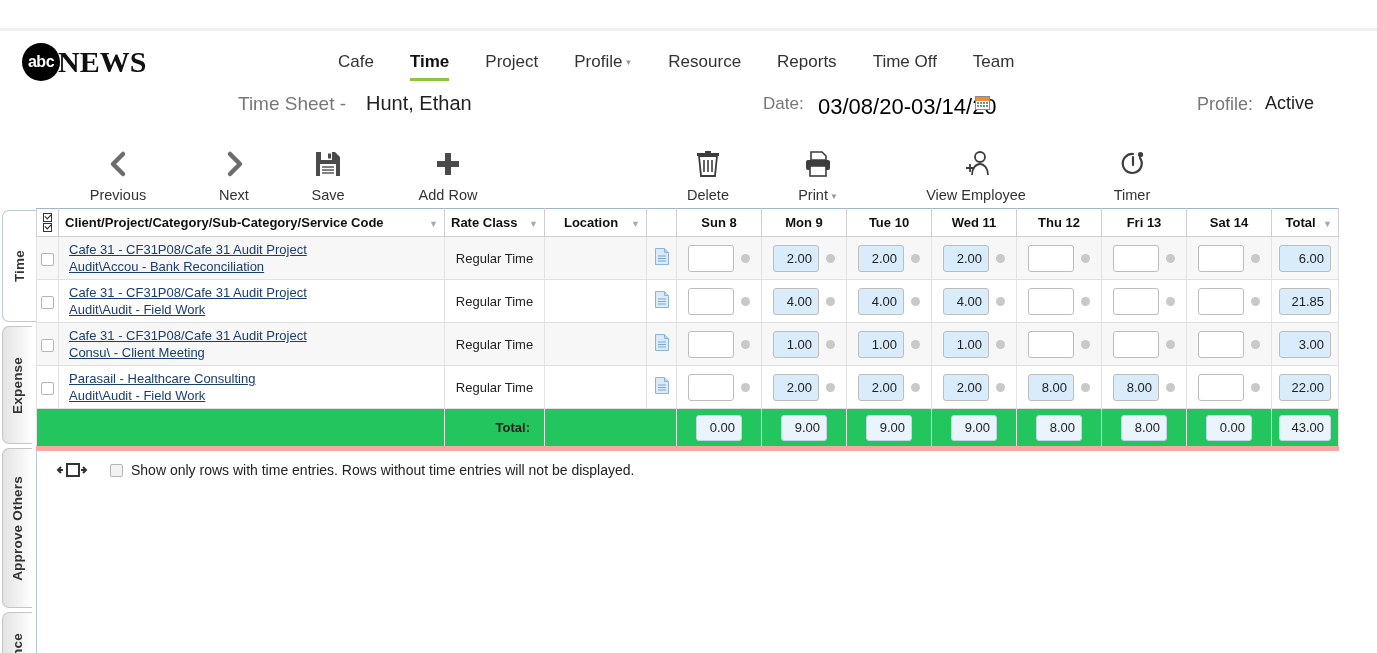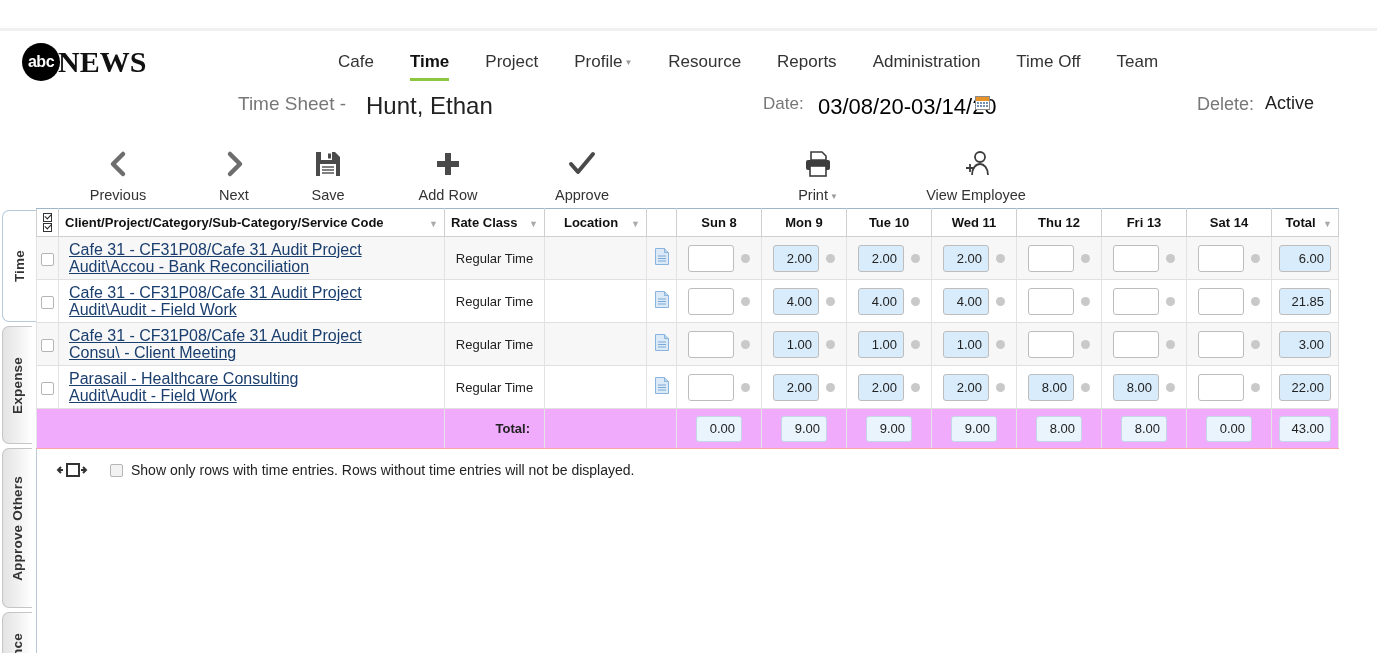--- a/index.html
+++ b/index.html
@@ -38,21 +38,21 @@
   .nav-item.active { color:#111; font-weight:bold; }
   .nav-item.active::after {
     content:""; position:absolute; left:18px; right:18px; bottom:2px;
     height:3px; background:#8dc63f;
   }
   .caret-sm { font-size:8px; color:#999; margin-left:2px; vertical-align:middle; }
 
   
   .subheader { position:absolute; top:62px; left:0; width:1377px; height:34px; }
   .ts-label { position:absolute; left:238px; top:3px; font-size:19px; color:#777; }
-  .ts-name  { position:absolute; left:366px; top:2px; font-size:24px; color:#222; }
+  .ts-name  { position:absolute; left:366px; top:2px; font-size:20px; color:#222; }
   .date-label { position:absolute; left:763px; top:4px; font-size:17px; color:#777; }
   .date-value { position:absolute; left:818px; top:4px; font-size:22px; color:#000000; }
   .cal-icon { position:absolute; left:975px; top:6px; width:15px; height:14px; }
   .status-label { position:absolute; left:1197px; top:4px; font-size:18px; color:#777; }
   .status-value { position:absolute; left:1265px; top:3px; font-size:18px; color:#222; }
 
   
   .toolbar { position:absolute; top:118px; left:0; width:1377px; height:60px; }
   .tb-item {
     position:absolute; top:0; width:120px; text-align:center; cursor:pointer;
@@ -86,21 +86,21 @@
     border-left:1.5px solid #222; border-bottom:1.5px solid #222;
     transform:rotate(-45deg);
   }
 
   td.c-sel { text-align:center; }
   .rowcheck {
     width:13px; height:13px; border:1px solid #b5b5b5; background:#fff;
     border-radius:2px; display:inline-block; vertical-align:middle; cursor:pointer;
   }
   .c-desc { padding:4px 8px 4px 10px !important; }
-  .desc-link { color:#1a3e6e; font-size:16px; line-height:17px; text-decoration:underline; cursor:pointer; display:block; }
+  .desc-link { color:#1a3e6e; font-size:13px; line-height:17px; text-decoration:underline; cursor:pointer; display:block; }
   .c-rate { text-align:center; font-size:13.5px; color:#222; }
   .c-loc  { }
   .c-note { text-align:center; }
   .note-ico { display:inline-block; cursor:pointer; }
 
   td.c-day, td.c-total { text-align:center; padding:0 !important; }
   .cellbox {
     display:inline-block; width:46px; height:27px; line-height:25px;
     border:1px solid #bdbdbd; border-radius:3px; background:#fff;
     font-size:13px; color:#222; text-align:right; padding-right:6px;
@@ -109,21 +109,21 @@
   .cellbox.filled { background:#d9ecfb; }
   .dotbtn {
     display:inline-block; width:9px; height:9px; border-radius:50%;
     background:#c9c9c9; margin-left:7px; vertical-align:middle; cursor:pointer;
   }
   .totalbox {
     display:inline-block; width:52px; height:27px; line-height:25px;
     border:1px solid #bdbdbd; border-radius:3px; background:#d9ecfb;
     font-size:13px; color:#222; text-align:right; padding-right:6px;
   }
-  tr.totrow td { height:40px; border-bottom:1px solid #fca5a5; background:#f0abfc; }
+  tr.totrow td { height:40px; border-bottom:5px solid #fca5a5; background:#22c55e; }
   .tot-label { text-align:right; padding-right:14px !important; font-size:13.5px; font-weight:bold; color:#111; }
   .sumbox {
     display:inline-block; width:46px; height:26px; line-height:24px;
     border:1px solid #c3d6e6; border-radius:3px; background:#eaf4fc;
     font-size:13px; color:#222; text-align:right; padding-right:6px;
   }
   .sumbox.grand { width:52px; }
 
   
   .footopt { position:absolute; left:56px; top:432px; display:flex; align-items:center; }
@@ -166,21 +166,20 @@
       <div class="logo-badge">abc</div>
       <div class="logo-text">NEWS</div>
     </div>
     <div class="nav" id="nav">
         <div class="nav-item"><span>Cafe</span></div>
         <div class="nav-item active"><span>Time</span></div>
         <div class="nav-item"><span>Project</span></div>
         <div class="nav-item"><span>Profile</span><span class="caret-sm">▼</span></div>
         <div class="nav-item"><span>Resource</span></div>
         <div class="nav-item"><span>Reports</span></div>
-        <div class="nav-item"><span>Administration</span></div>
         <div class="nav-item"><span>Time Off</span></div>
         <div class="nav-item"><span>Team</span></div>
       </div>
   </div>
 
   <div class="subheader">
     <div class="ts-label">Time Sheet -</div>
     <div class="ts-name">Hunt, Ethan</div>
     <div class="date-label">Date:</div>
     <div class="date-value">03/08/20-03/14/20</div>
@@ -193,21 +192,21 @@
             <rect x="5" y="6" width="2" height="2"></rect>
           <rect x="8" y="6" width="2" height="2"></rect>
             <rect x="11" y="6" width="2" height="2"></rect>
           <rect x="2" y="9" width="2" height="2"></rect>
             <rect x="5" y="9" width="2" height="2"></rect>
           <rect x="8" y="9" width="2" height="2"></rect>
             <rect x="11" y="9" width="2" height="2"></rect>
         </g>
       </svg>
     </div>
-    <div class="status-label">Delete:</div>
+    <div class="status-label">Profile:</div>
     <div class="status-value">Active</div>
   </div>
 
   <div class="toolbar" id="toolbar">
       <div class="tb-item" style="left: 174px;">
         <div class="tb-icon">
           <svg width="26" height="30" viewBox="0 0 26 30">
             <path d="M9 5 L19 15 L9 25" fill="none" stroke="#6d6d6d" stroke-width="4.5" stroke-linecap="round" stroke-linejoin="round"></path>
           </svg>
         </div>
@@ -238,47 +237,64 @@
         <div class="tb-label"><span>Save</span></div>
       </div>
       <div class="tb-item" style="left: 388px;">
         <div class="tb-icon">
           <svg width="28" height="28" viewBox="0 0 28 28">
             <path d="M11 3 h6 v8 h8 v6 h-8 v8 h-6 v-8 h-8 v-6 h8 z" fill="#4a4a4a"></path>
           </svg>
         </div>
         <div class="tb-label"><span>Add Row</span></div>
       </div>
-      <div class="tb-item" style="left: 522px;">
-        <div class="tb-icon">
-          <svg width="30" height="28" viewBox="0 0 30 28">
-            <path d="M4 14 L11 22 L26 4" fill="none" stroke="#4a4a4a" stroke-width="4" stroke-linecap="round" stroke-linejoin="round"></path>
-          </svg>
-        </div>
-        <div class="tb-label"><span>Approve</span></div>
+      <div class="tb-item" style="left: 648px;">
+        <div class="tb-icon">
+          <svg width="26" height="28" viewBox="0 0 26 28">
+            <path d="M4 6 h18 l-2 20 h-14 z" fill="none" stroke="#3d3d3d" stroke-width="1.8"></path>
+            <rect x="2" y="3" width="22" height="3" fill="#3d3d3d"></rect>
+            <rect x="10" y="1" width="6" height="2.5" fill="#3d3d3d"></rect>
+            <g stroke="#3d3d3d" stroke-width="1.6">
+              <line x1="9" y1="10" x2="9" y2="22"></line>
+              <line x1="13" y1="10" x2="13" y2="22"></line>
+              <line x1="17" y1="10" x2="17" y2="22"></line>
+            </g>
+          </svg>
+        </div>
+        <div class="tb-label"><span>Delete</span></div>
       </div>
       <div class="tb-item" style="left: 758px;">
         <div class="tb-icon">
           <svg width="30" height="28" viewBox="0 0 30 28">
             <path d="M8 2 h11 l4 4 v4 h-15 z" fill="#fff" stroke="#3d3d3d" stroke-width="1.6"></path>
             <rect x="3" y="10" width="24" height="10" rx="2" fill="#3d3d3d"></rect>
             <rect x="7" y="16" width="16" height="10" fill="#fff" stroke="#3d3d3d" stroke-width="1.6"></rect>
           </svg>
         </div>
         <div class="tb-label"><span>Print</span><span class="caret-sm">▼</span></div>
       </div>
       <div class="tb-item" style="left: 916px;">
         <div class="tb-icon">
           <svg width="30" height="30" viewBox="0 0 30 30">
             <circle cx="19" cy="8" r="5" fill="none" stroke="#3d3d3d" stroke-width="1.8"></circle>
             <path d="M11 26 c0 -7 4 -11 8 -11 c4 0 8 4 8 11" fill="none" stroke="#3d3d3d" stroke-width="1.8"></path>
             <path d="M5 19 h8 M9 15 v8" stroke="#3d3d3d" stroke-width="1.8"></path>
           </svg>
         </div>
         <div class="tb-label"><span>View Employee</span></div>
+      </div>
+      <div class="tb-item" style="left: 1072px;">
+        <div class="tb-icon">
+          <svg width="28" height="30" viewBox="0 0 28 30">
+            <path d="M22 9 a9.5 9.5 0 1 1 -7 -4" fill="none" stroke="#3d3d3d" stroke-width="2.2" stroke-linecap="round"></path>
+            <path d="M15 16 v-8" stroke="#3d3d3d" stroke-width="2.2" stroke-linecap="round"></path>
+            <circle cx="22.5" cy="5.5" r="2.6" fill="#3d3d3d"></circle>
+          </svg>
+        </div>
+        <div class="tb-label"><span>Timer</span></div>
       </div>
     </div>
 
   <div class="vtabs" id="vtabs">
       <div class="vtab active" style="top: 0px; height: 112px;">
         <span>Time</span>
       </div>
       <div class="vtab" style="top: 116px; height: 118px;">
         <span>Expense</span>
       </div>

